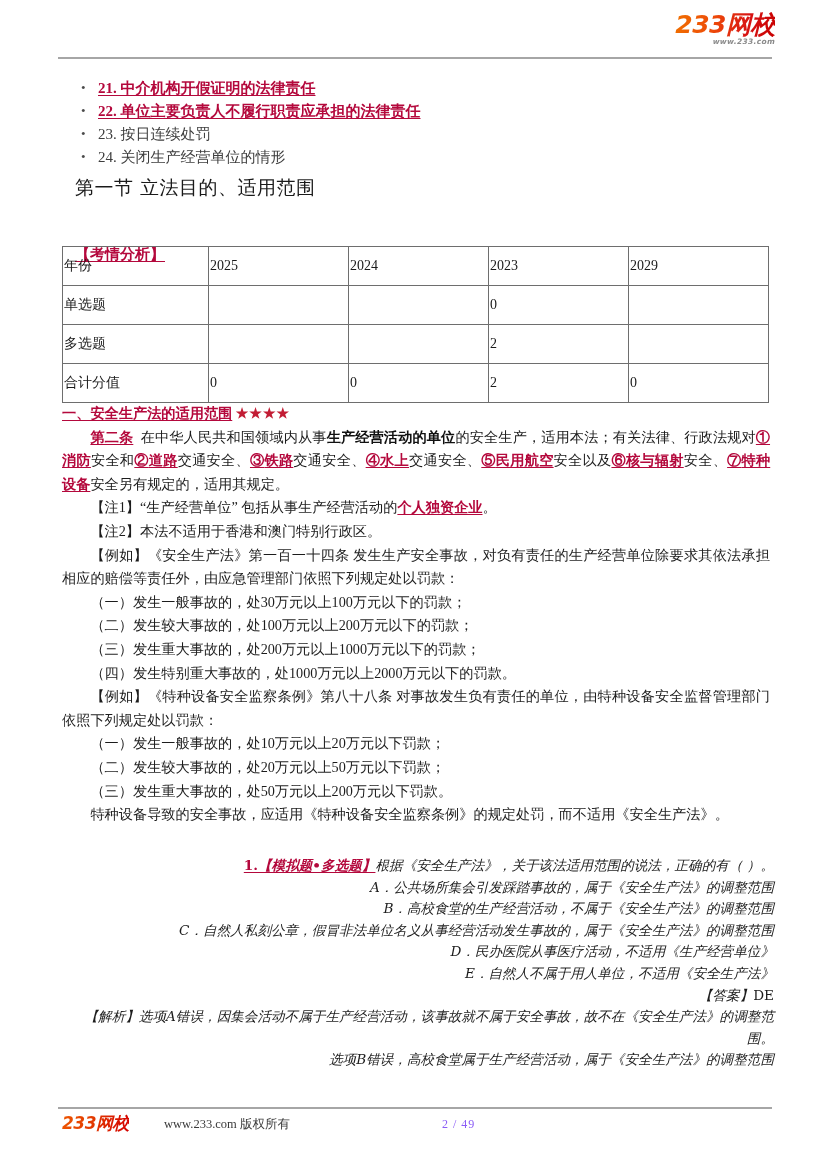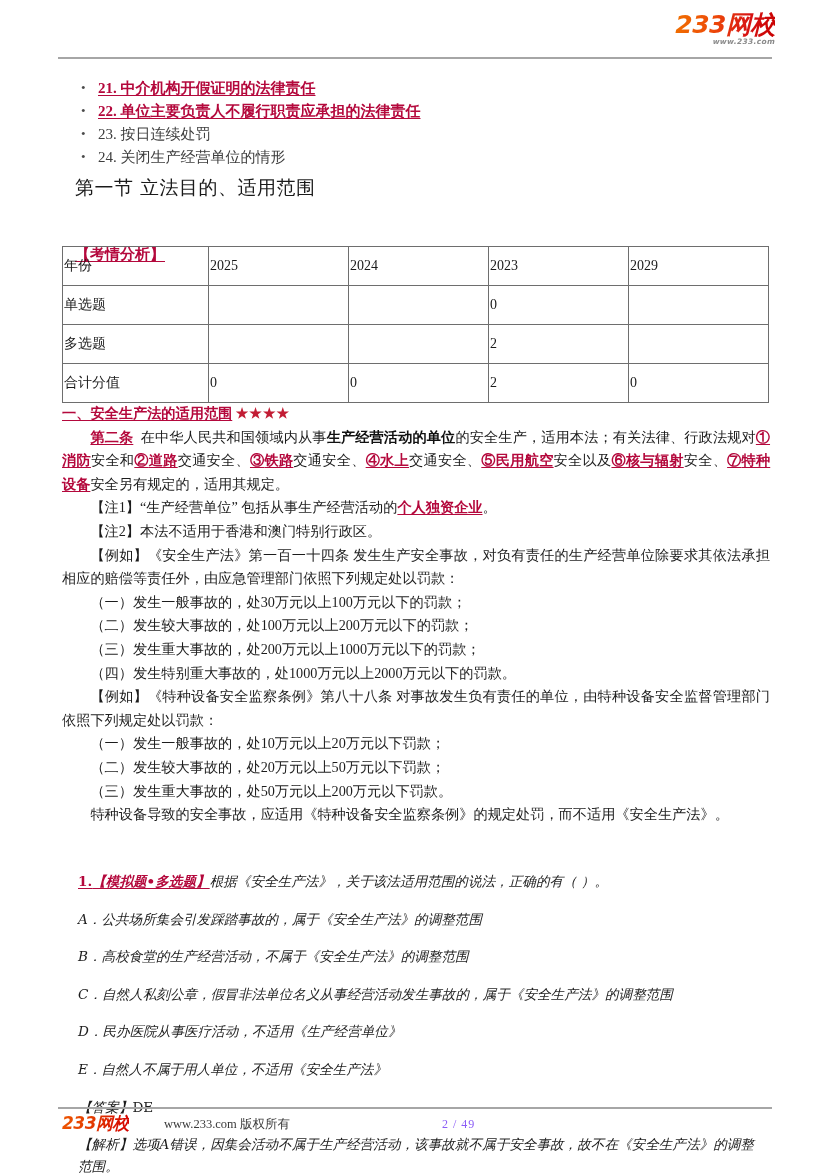--- a/index.html
+++ b/index.html
@@ -182,21 +182,21 @@
     position: absolute;
     left: 62px;
     top: 855px;
     width: 712px;
     font-family: "DejaVu Serif", "Liberation Serif", serif;
     font-size: 13.6px;
     line-height: 21.6px;
     color: #1c1c1c;
     font-style: italic;
   }
-  .quiz p { margin: 16px; }
+  .quiz p { margin: 0; text-align: right; }
   .quiz .lat { font-style: normal; }
   .quiz .ind { text-indent: 2em; }
   .quiz .qhead {
     color: #B4083C;
     font-weight: bold;
     text-decoration: underline;
     text-underline-offset: 2px;
   }
 
   

